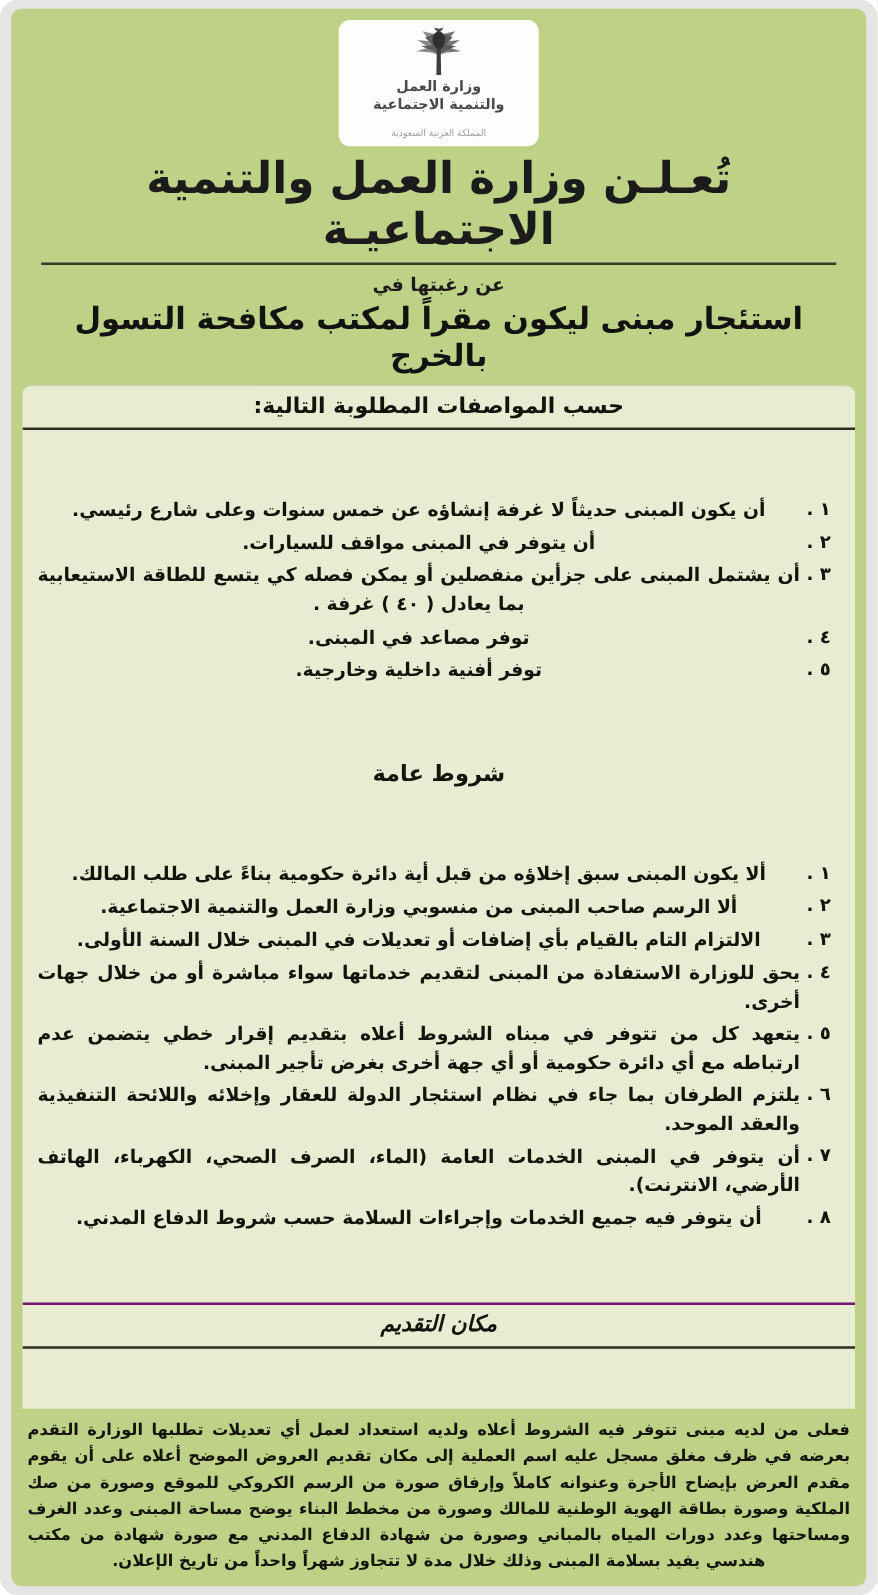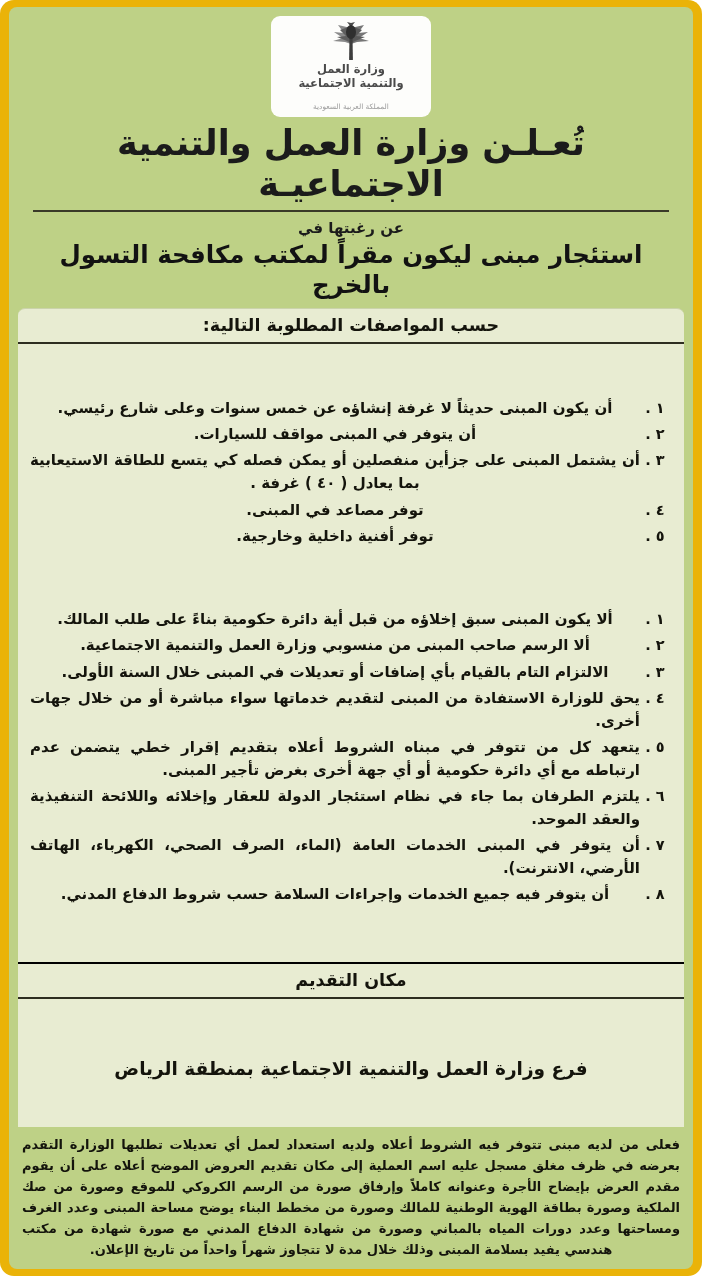--- a/index.html
+++ b/index.html
@@ -12,21 +12,21 @@
     background: #ffffff;
     font-family: "DejaVu Sans", "Liberation Sans", sans-serif;
     overflow: hidden;
   }
 
   .ad-frame {
     position: relative;
     width: 702px;
     height: 1276px;
     box-sizing: border-box;
-    background: #eab308;
+    background: #e5e5e5;
     border-radius: 14px;
     padding: 7px 9px 7px 9px;
     overflow: hidden;
   }
 
   .ad-inner {
     position: relative;
     width: 100%;
     height: 100%;
     box-sizing: border-box;
@@ -125,21 +125,21 @@
 
   .band {
     text-align: center;
     font-size: 17.5px;
     font-weight: bold;
     color: #14140c;
     padding: 6px 0 7px 0;
     border-bottom: 2px solid #2e2e20;
     letter-spacing: -0.2px;
   }
-  .band.top-rule { border-top: 2px solid #000000; }
+  .band.top-rule { border-top: 2px solid #701a75; font-style: italic; }
 
   .list-zone {
     padding: 5px 14px 4px 12px;
   }
 
   .row {
     display: flex;
     flex-direction: row;
     align-items: flex-start;
     margin-bottom: 3.5px;
@@ -248,20 +248,21 @@
         <div class="row">
           <div class="row-num">٤ .</div>
           <div class="row-text center-last">توفر مصاعد في المبنى.</div>
         </div>
         <div class="row">
           <div class="row-num">٥ .</div>
           <div class="row-text center-last">توفر أفنية داخلية وخارجية.</div>
         </div>
       </div>
 
+      <div class="mid-title">شروط عامة</div>
 
       <div class="list-zone">
         <div class="row">
           <div class="row-num">١ .</div>
           <div class="row-text center-last">ألا يكون المبنى سبق إخلاؤه من قبل أية دائرة حكومية بناءً على طلب المالك.</div>
         </div>
         <div class="row">
           <div class="row-num">٢ .</div>
           <div class="row-text center-last">ألا الرسم صاحب المبنى من منسوبي وزارة العمل والتنمية الاجتماعية.</div>
         </div>

